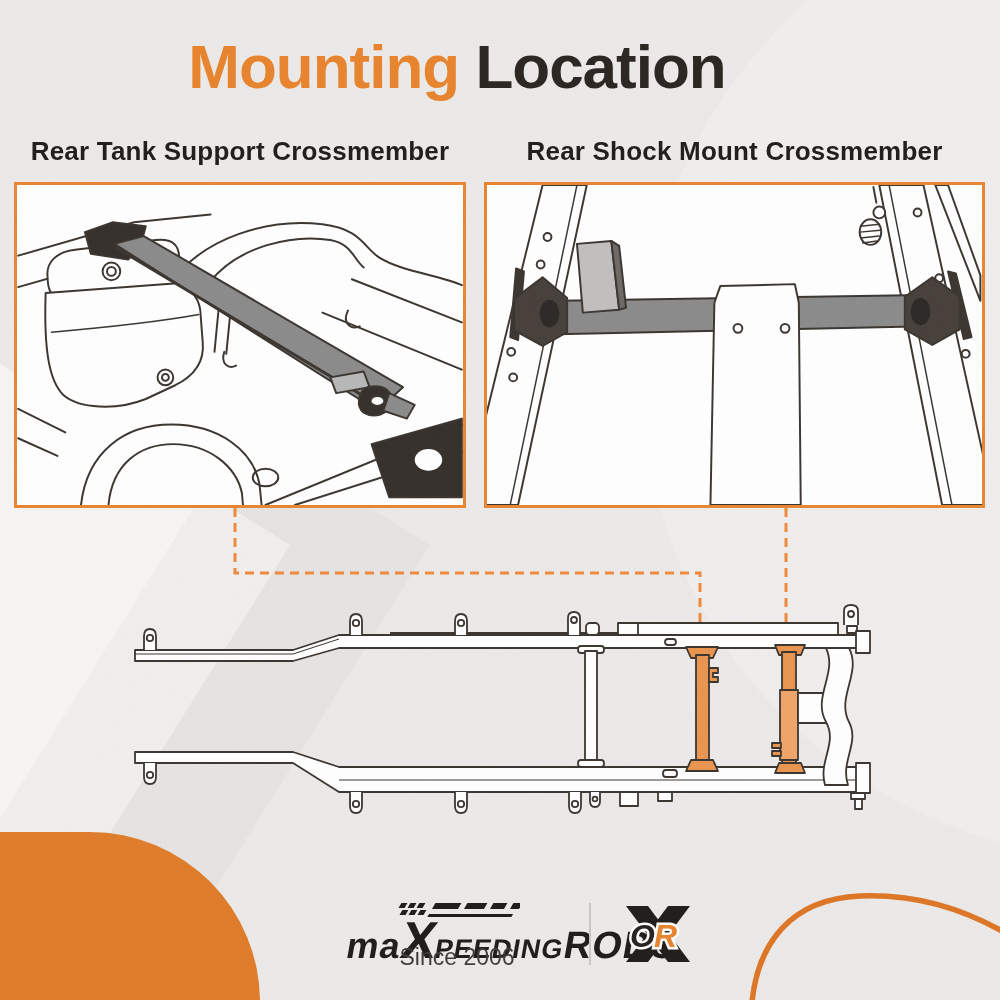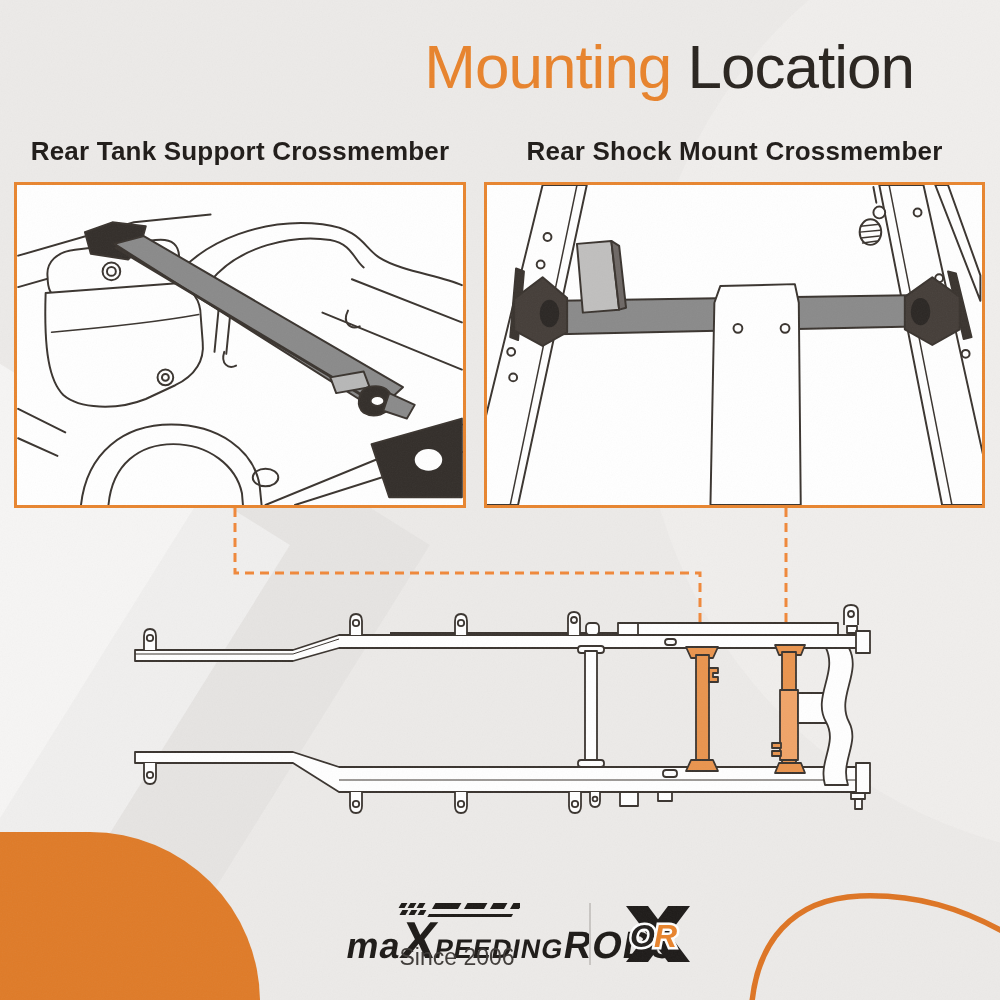--- a/index.html
+++ b/index.html
@@ -11,22 +11,22 @@
   .bg-ellipse{
     position:absolute;left:640px;top:-120px;width:980px;height:980px;
     border-radius:50%;background:#F0EEEC;
   }
   .bg-band{position:absolute;background:rgba(255,255,255,0.5);}
   .band1{left:-140px;top:545px;width:430px;height:760px;transform:rotate(32deg);transform-origin:top right;}
   .band2{left:210px;top:545px;width:220px;height:760px;transform:rotate(32deg);transform-origin:top right;background:rgba(0,0,0,0.025);}
   .grain{position:absolute;left:0;top:0;pointer-events:none;}
 
   h1.title{
-    position:absolute;left:0;top:30px;width:914px;margin:0;text-align:right;
-    font-size:62px;font-weight:normal;letter-spacing:-1px;line-height:74px;color:#29241F;
+    position:absolute;left:0;top:30px;width:914px;margin:0;text-align:center;
+    font-size:62px;font-weight:bold;letter-spacing:-1px;line-height:74px;color:#29241F;
   }
   h1.title .accent{color:#E8832C;}
 
   .panel-label{
     position:absolute;top:136px;height:34px;font-size:26px;font-weight:bold;
     color:#1F1B18;text-align:center;letter-spacing:0.2px;
   }
   .panel-label.left{left:14px;width:452px;}
   .panel-label.right{left:484px;width:501px;}
 

